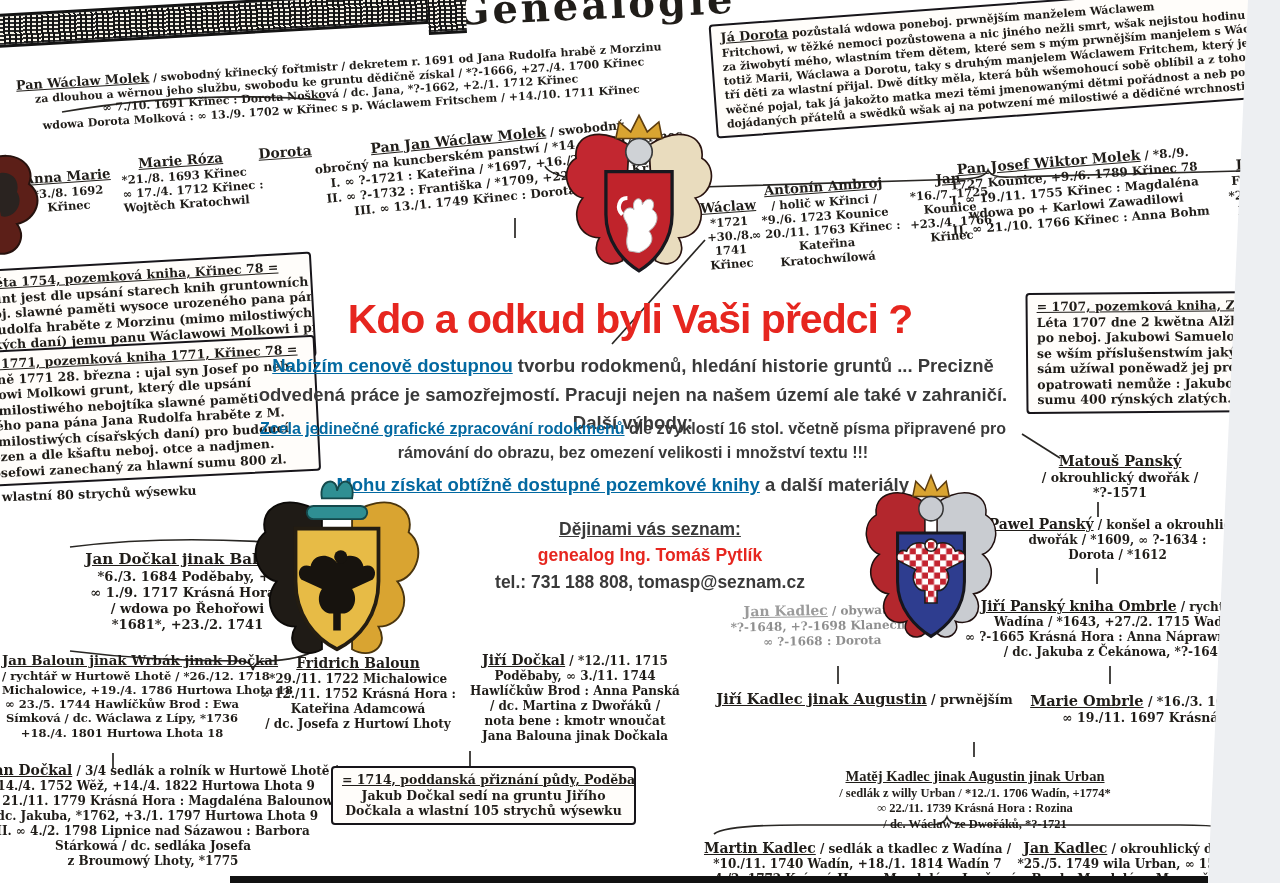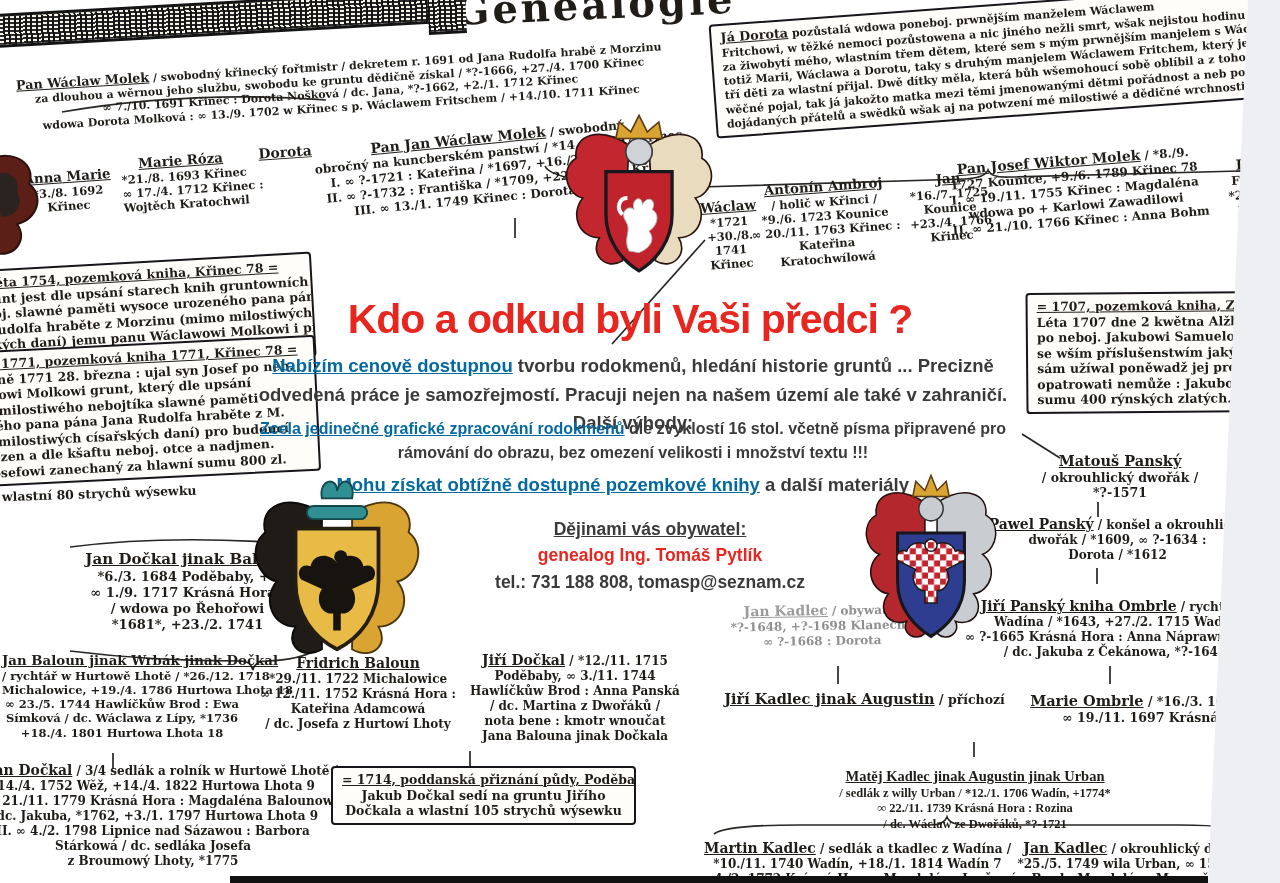--- a/index.html
+++ b/index.html
@@ -127,21 +127,21 @@
 <div class="ad" style="left:248px;top:352px;width:770px;font-size:18.5px;line-height:1.55;white-space:normal;">
   <span class="redu">Nabízím cenově dostupnou</span><span> tvorbu rodokmenů, hledání historie gruntů ... Precizně odvedená práce je samozřejmostí. Pracuji nejen na našem území ale také v zahraničí. Další výhody:</span>
 </div>
 <div class="ad" style="left:248px;top:417px;width:770px;font-size:16px;line-height:1.5;white-space:normal;">
   <span class="redu">Zcela jedinečné grafické zpracování rodokmenů</span><span> dle zvyklostí 16 stol. včetně písma připravené pro rámování do obrazu, bez omezení velikosti i množství textu !!!</span>
 </div>
 <div class="ad" style="left:248px;top:474px;width:770px;font-size:18.5px;white-space:normal;">
   <span class="redu">Mohu získat obtížně dostupné pozemkové knihy</span><span> a další materiály ...</span>
 </div>
 <div class="ad" style="left:350px;top:516px;width:600px;font-size:17.5px;line-height:1.5;">
-  <div class="daru">Dějinami vás obywatel:</div>
+  <div class="daru">Dějinami vás seznam:</div>
   <div class="red">genealog Ing. Tomáš Pytlík</div>
   <div>tel.: 731 188 808, tomasp@seznam.cz</div>
 </div>
 
 <div class="b" style="left:70px;top:550px;width:235px;font-size:13px;">
   <div><span class="nm">Jan Dočkal jinak Baloun</span></div>
   <div>*6./3. 1684 Poděbaby, +?<br>∞ 1./9. 1717 Krásná Hora :<br>/ wdowa po Řehořowi<br>*1681*, +23./2. 1741</div>
 </div>
 <div class="b" style="left:2px;top:652px;width:240px;font-size:11.5px;">
   <div><span class="nm">Jan Baloun jinak Wrbák jinak Dočkal</span></div>
@@ -174,21 +174,21 @@
 </div>
 <div class="b" style="left:950px;top:598px;width:330px;font-size:12px;">
   <div><span class="nm">Jiří Panský kniha Ombrle</span><span> / rychtář z</span></div>
   <div>Wadína / *1643, +27./2. 1715 Wadín<br>∞ ?-1665 Krásná Hora : Anna Náprawníkowá<br>/ dc. Jakuba z Čekánowa, *?-1647</div>
 </div>
 <div class="b greyed" style="left:712px;top:602px;width:220px;font-size:12px;transform:rotate(-1deg);">
   <div><span class="nm">Jan Kadlec</span><span> / obywatel</span></div>
   <div>*?-1648, +?-1698 Klanečná<br>∞ ?-1668 : Dorota</div>
 </div>
 <div class="b" style="left:712px;top:690px;width:305px;font-size:12.5px;">
-  <div><span class="nm">Jiří Kadlec jinak Augustin</span><span> / příchozí</span></div>
+  <div><span class="nm">Jiří Kadlec jinak Augustin</span><span> / prwnějším</span></div>
 </div>
 <div class="b" style="left:1030px;top:692px;width:260px;font-size:12.5px;">
   <div><span class="nm">Marie Ombrle</span><span> / *16./3. 1678 Wadín</span></div>
   <div>∞ 19./11. 1697 Krásná Hora</div>
 </div>
 <div class="b" style="left:790px;top:768px;width:370px;font-size:12.5px;font-family:Liberation Serif, serif;">
   <div><span class="nm">Matěj Kadlec jinak Augustin jinak Urban</span></div>
   <div>/ sedlák z willy Urban / *12./1. 1706 Wadín, +1774*<br>∞ 22./11. 1739 Krásná Hora : Rozina<br>/ dc. Wáclaw ze Dwořáků, *?-1721</div>
 </div>
 <div class="b" style="left:700px;top:840px;width:315px;font-size:12px;">

